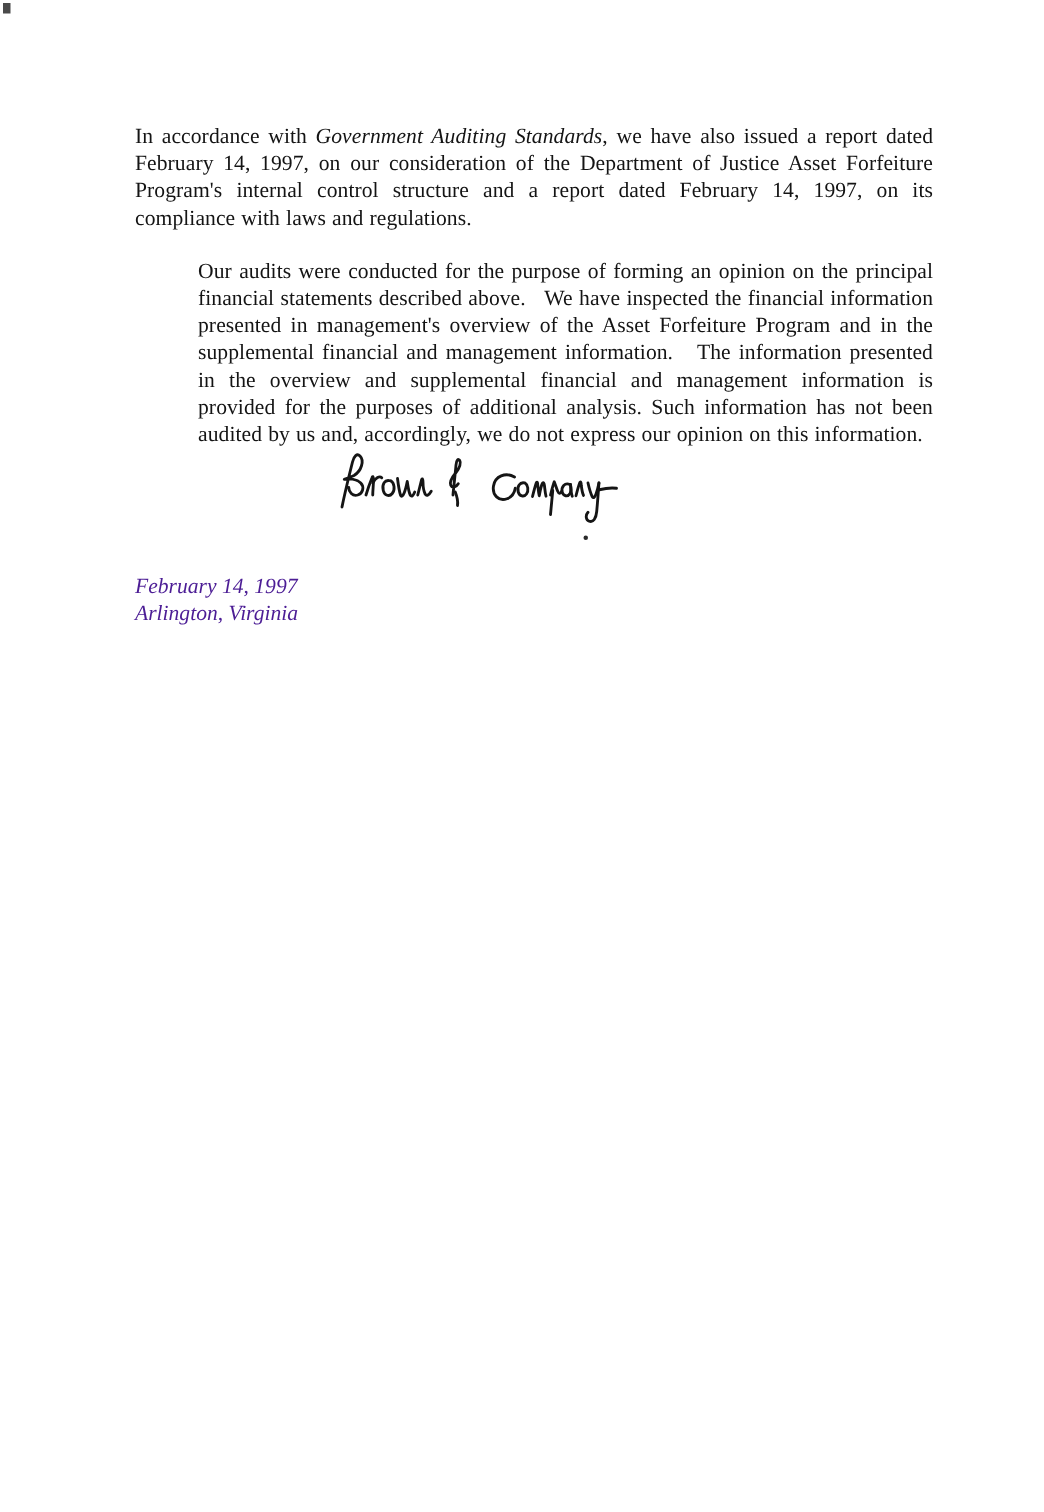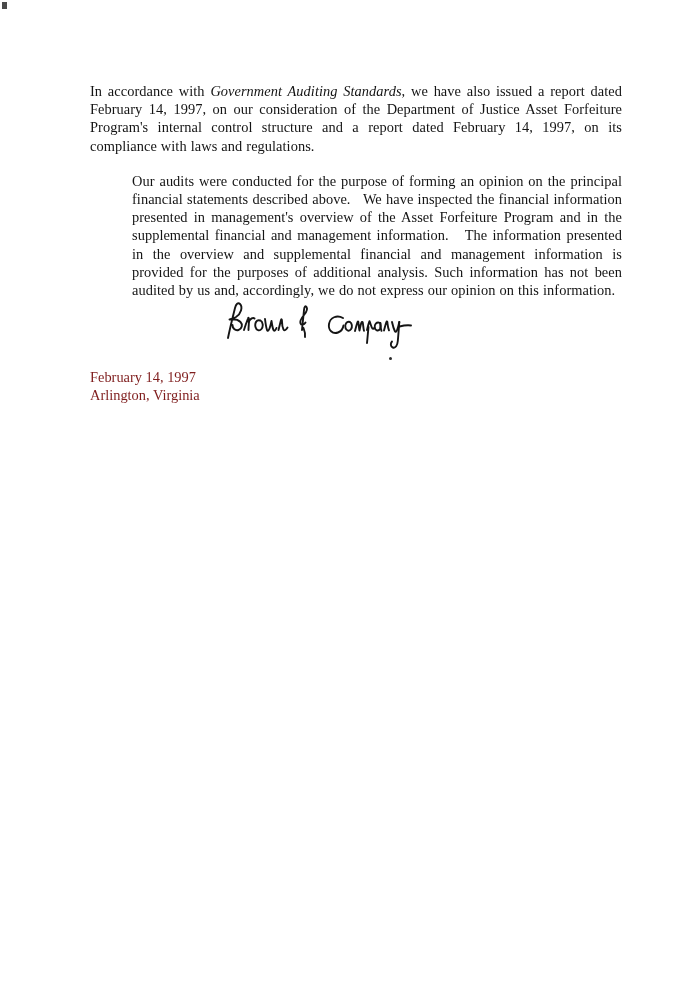--- a/index.html
+++ b/index.html
@@ -73,24 +73,25 @@
     width: 3px;
     height: 3px;
     background: #2b2b2b;
     border-radius: 50%;
   }
 
   
   .dateblock {
     position: absolute;
     left: 90px;
-    top: 368px;
+    top: 382px;
     font-size: 14.4px;
     line-height: 18.2px;
-    color: #7f1d1d;
+    color: #4c1d95;
+    font-style: italic;
   }
   .dateblock div { white-space: nowrap; }
 
   
   .footer {
     position: absolute;
     left: 66px;
     top: 913px;
     width: 564px;
     height: 30px;

